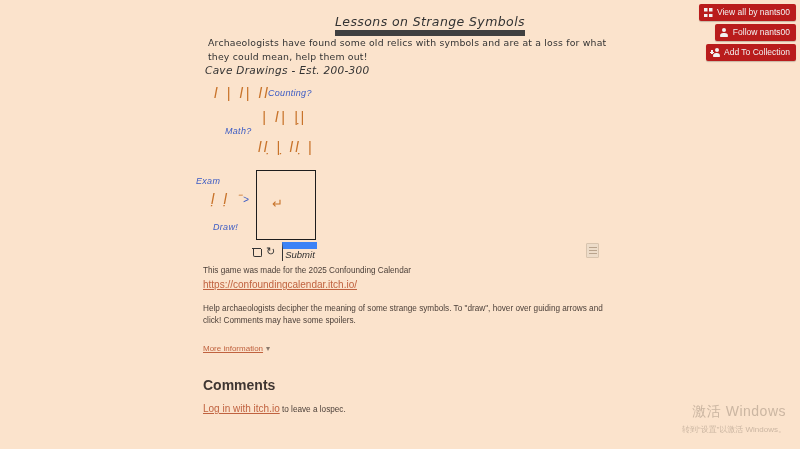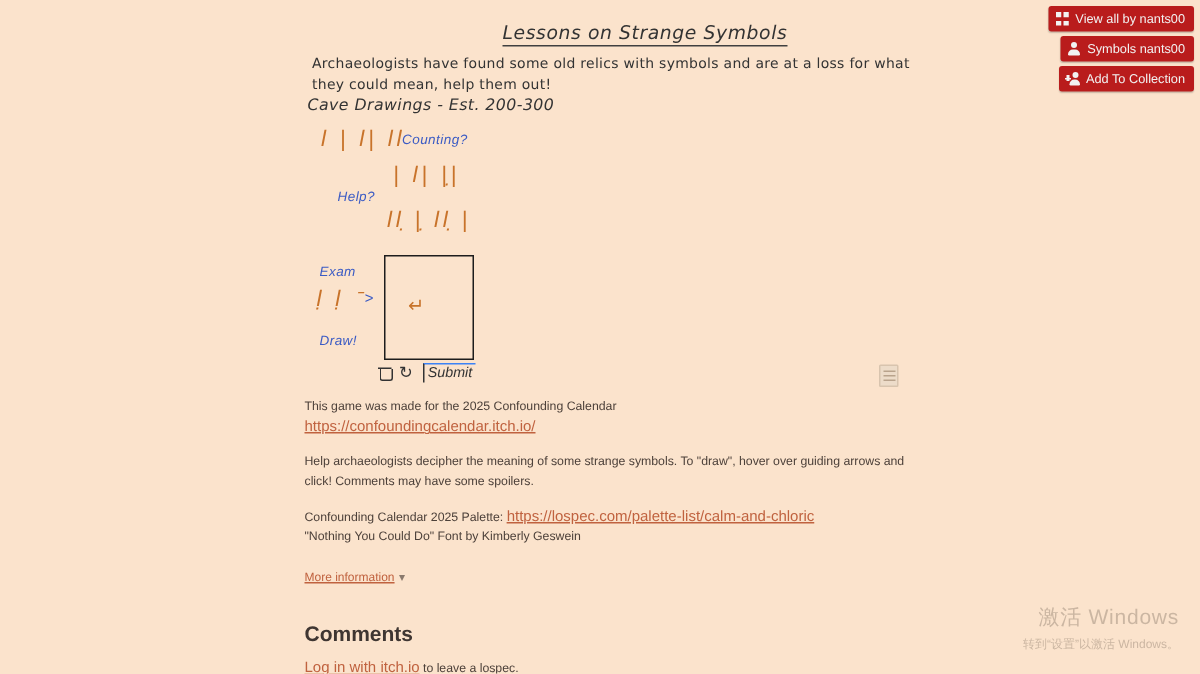--- a/index.html
+++ b/index.html
@@ -102,21 +102,21 @@
     font-family: "DejaVu Sans", sans-serif;
     color: #3a3a3a;
   }
   .title {
     position: absolute;
     left: 335px; top: 14px;
     font-size: 12.5px;
     font-style: italic;
     color: #333;
     letter-spacing: .4px;
-    border-bottom: 1px solid #404040;
+    border-bottom: 6px solid #404040;
     padding-bottom: 1px;
   }
   .intro {
     position: absolute;
     left: 208px; top: 36px;
     width: 400px;
     font-size: 9.3px;
     line-height: 1.55;
     color: #333;
     letter-spacing: .2px;
@@ -178,21 +178,21 @@
   .undo-ico {
     font-size: 11px;
     color: #333;
     display: inline-block;
     transform: scaleX(-1);
   }
   .submit-btn {
     font-size: 9.5px;
     font-style: italic;
     color: #333;
-    border-top: 1px solid #3b82f6;
+    border-top: 7px solid #3b82f6;
     border-left: 1px solid #333;
     padding: 0 2px 1px 2px;
     margin-left: 2px;
   }
 
   
   .mini-grid {
     position: absolute;
     left: 586px; top: 243px;
     width: 13px; height: 15px;
@@ -266,21 +266,21 @@
 </head>
 <body>
 
 <div class="top-buttons">
   <div class="top-btn">
     <span class="gi gi-grid"></span>
     <span>View all by nants00</span>
   </div>
   <div class="top-btn">
     <span class="gi gi-user"></span>
-    <span>Symbols nants00</span>
+    <span>Follow nants00</span>
   </div>
   <div class="top-btn">
     <span class="gi gi-plus-user">
         <i class="pl1"></i>
         <i class="pl2"></i>
       </span>
     <span>Add To Collection</span>
   </div>
 </div>
 
@@ -297,23 +297,23 @@
   </div>
   <div class="annot" style="left:268px; top:88px;">Counting?</div>
 
   <div class="symrow" style="left:262px; top:108px;">
     <span>| l| ||̣</span>
   </div>
 
   <div class="symrow" style="left:258px; top:138px;">
     <span>ll ̣| ̣ll ̣|</span>
   </div>
-  <div class="annot" style="left:225px; top:126px;">Help?</div>
-
-  <div class="annot" style="left:213px; top:176px; color:#3b5bc4;">Exam</div>
+  <div class="annot" style="left:225px; top:126px;">Math?</div>
+
+  <div class="annot" style="left:196px; top:176px; color:#3b5bc4;">Exam</div>
   <div class="symrow" style="left:211px; top:188px;">
     <span>ḷ ḷ  ⁻</span>
   </div>
   <div class="annot" style="left:243px; top:194px; font-size:10px;">&gt;</div>
   <div class="annot" style="left:213px; top:222px;">Draw!</div>
 
   <div class="canvas-box"></div>
   <div class="canvas-glyph">↵</div>
 
   <div class="toolrow">
@@ -332,24 +332,20 @@
 <div class="page">
   <div class="col">
 
     <p class="p">
       <span>This game was made for the 2025 Confounding Calendar</span><br>
       <a class="lnk" href="#">https://confoundingcalendar.itch.io/</a>
     </p>
 
     <p class="p">Help archaeologists decipher the meaning of some strange symbols. To "draw", hover over guiding arrows and click! Comments may have some spoilers.</p>
 
-    <p class="p">
-      <span>Confounding Calendar 2025 Palette: </span><a class="lnk" href="#">https://lospec.com/palette-list/calm-and-chloric</a><br>
-      <span>"Nothing You Could Do" Font by Kimberly Geswein</span>
-    </p>
 
     <p style="margin:0 0 22px 0;">
       <a class="moreinfo" href="#">More information</a><span class="caret">▾</span>
     </p>
 
     <h2 class="comments-h">Comments</h2>
 
     <p class="comment-line">
       <a class="lnk" href="#">Log in with itch.io</a><span> to leave a lospec.</span>
     </p>

